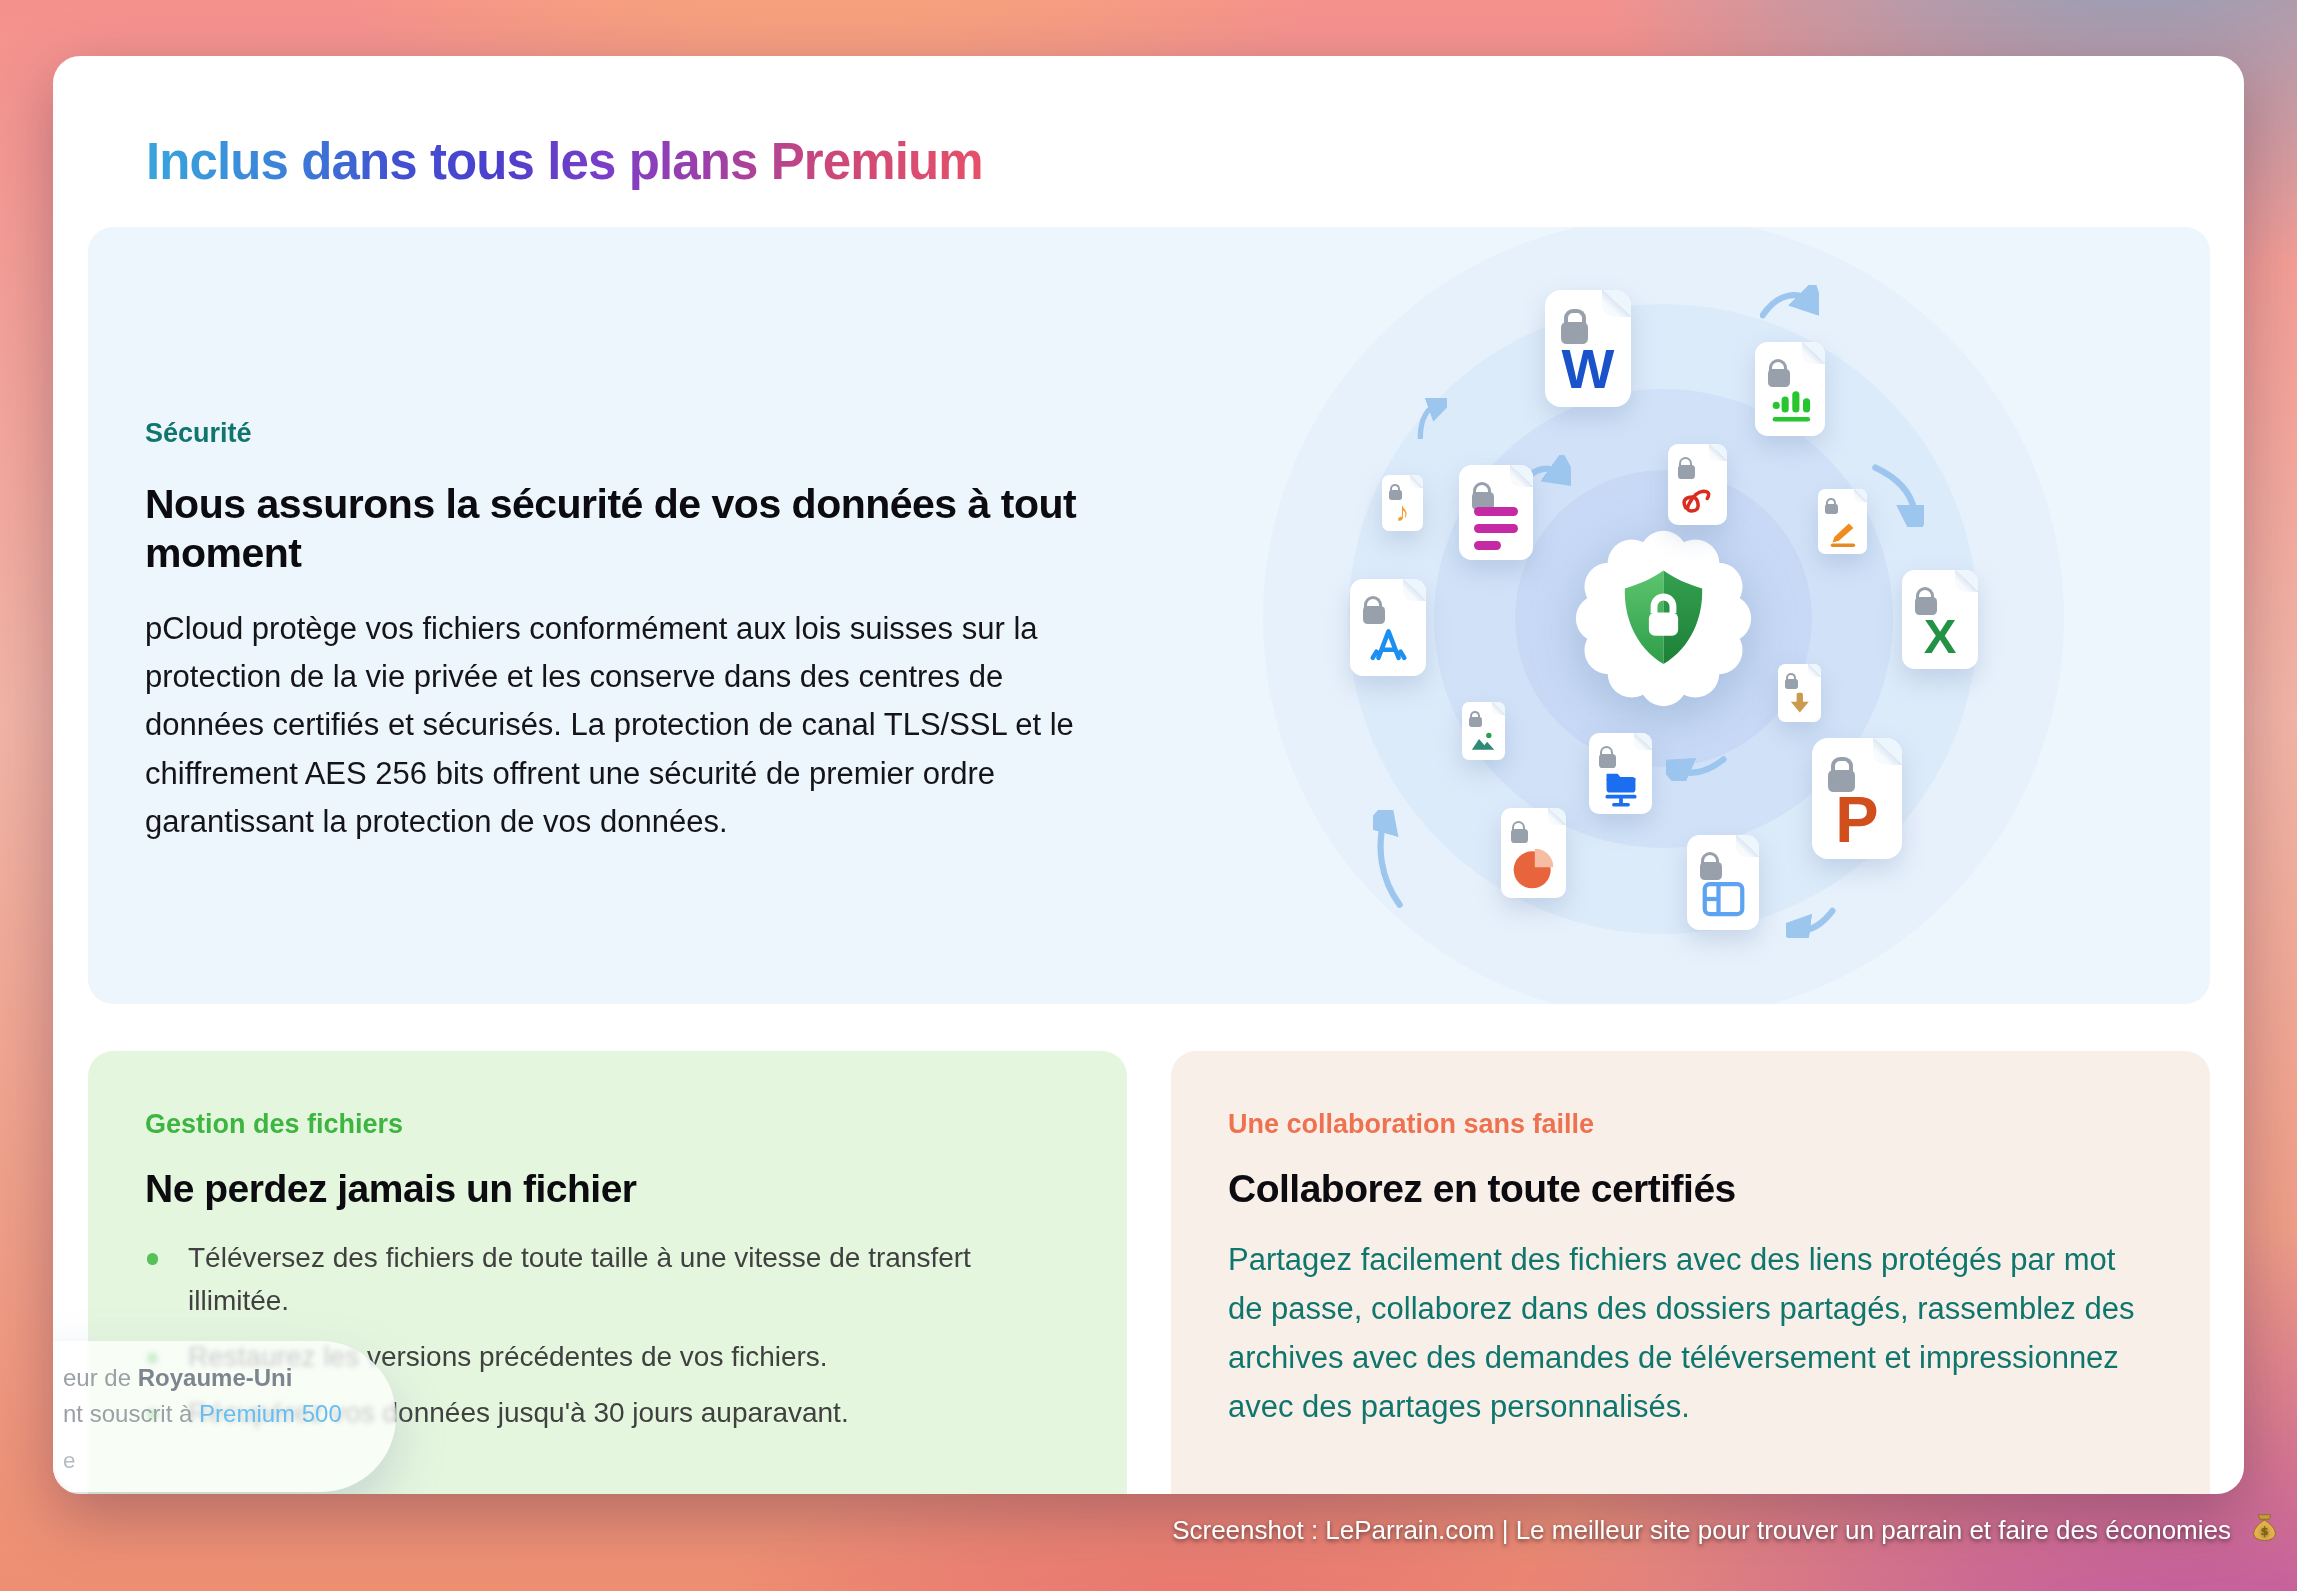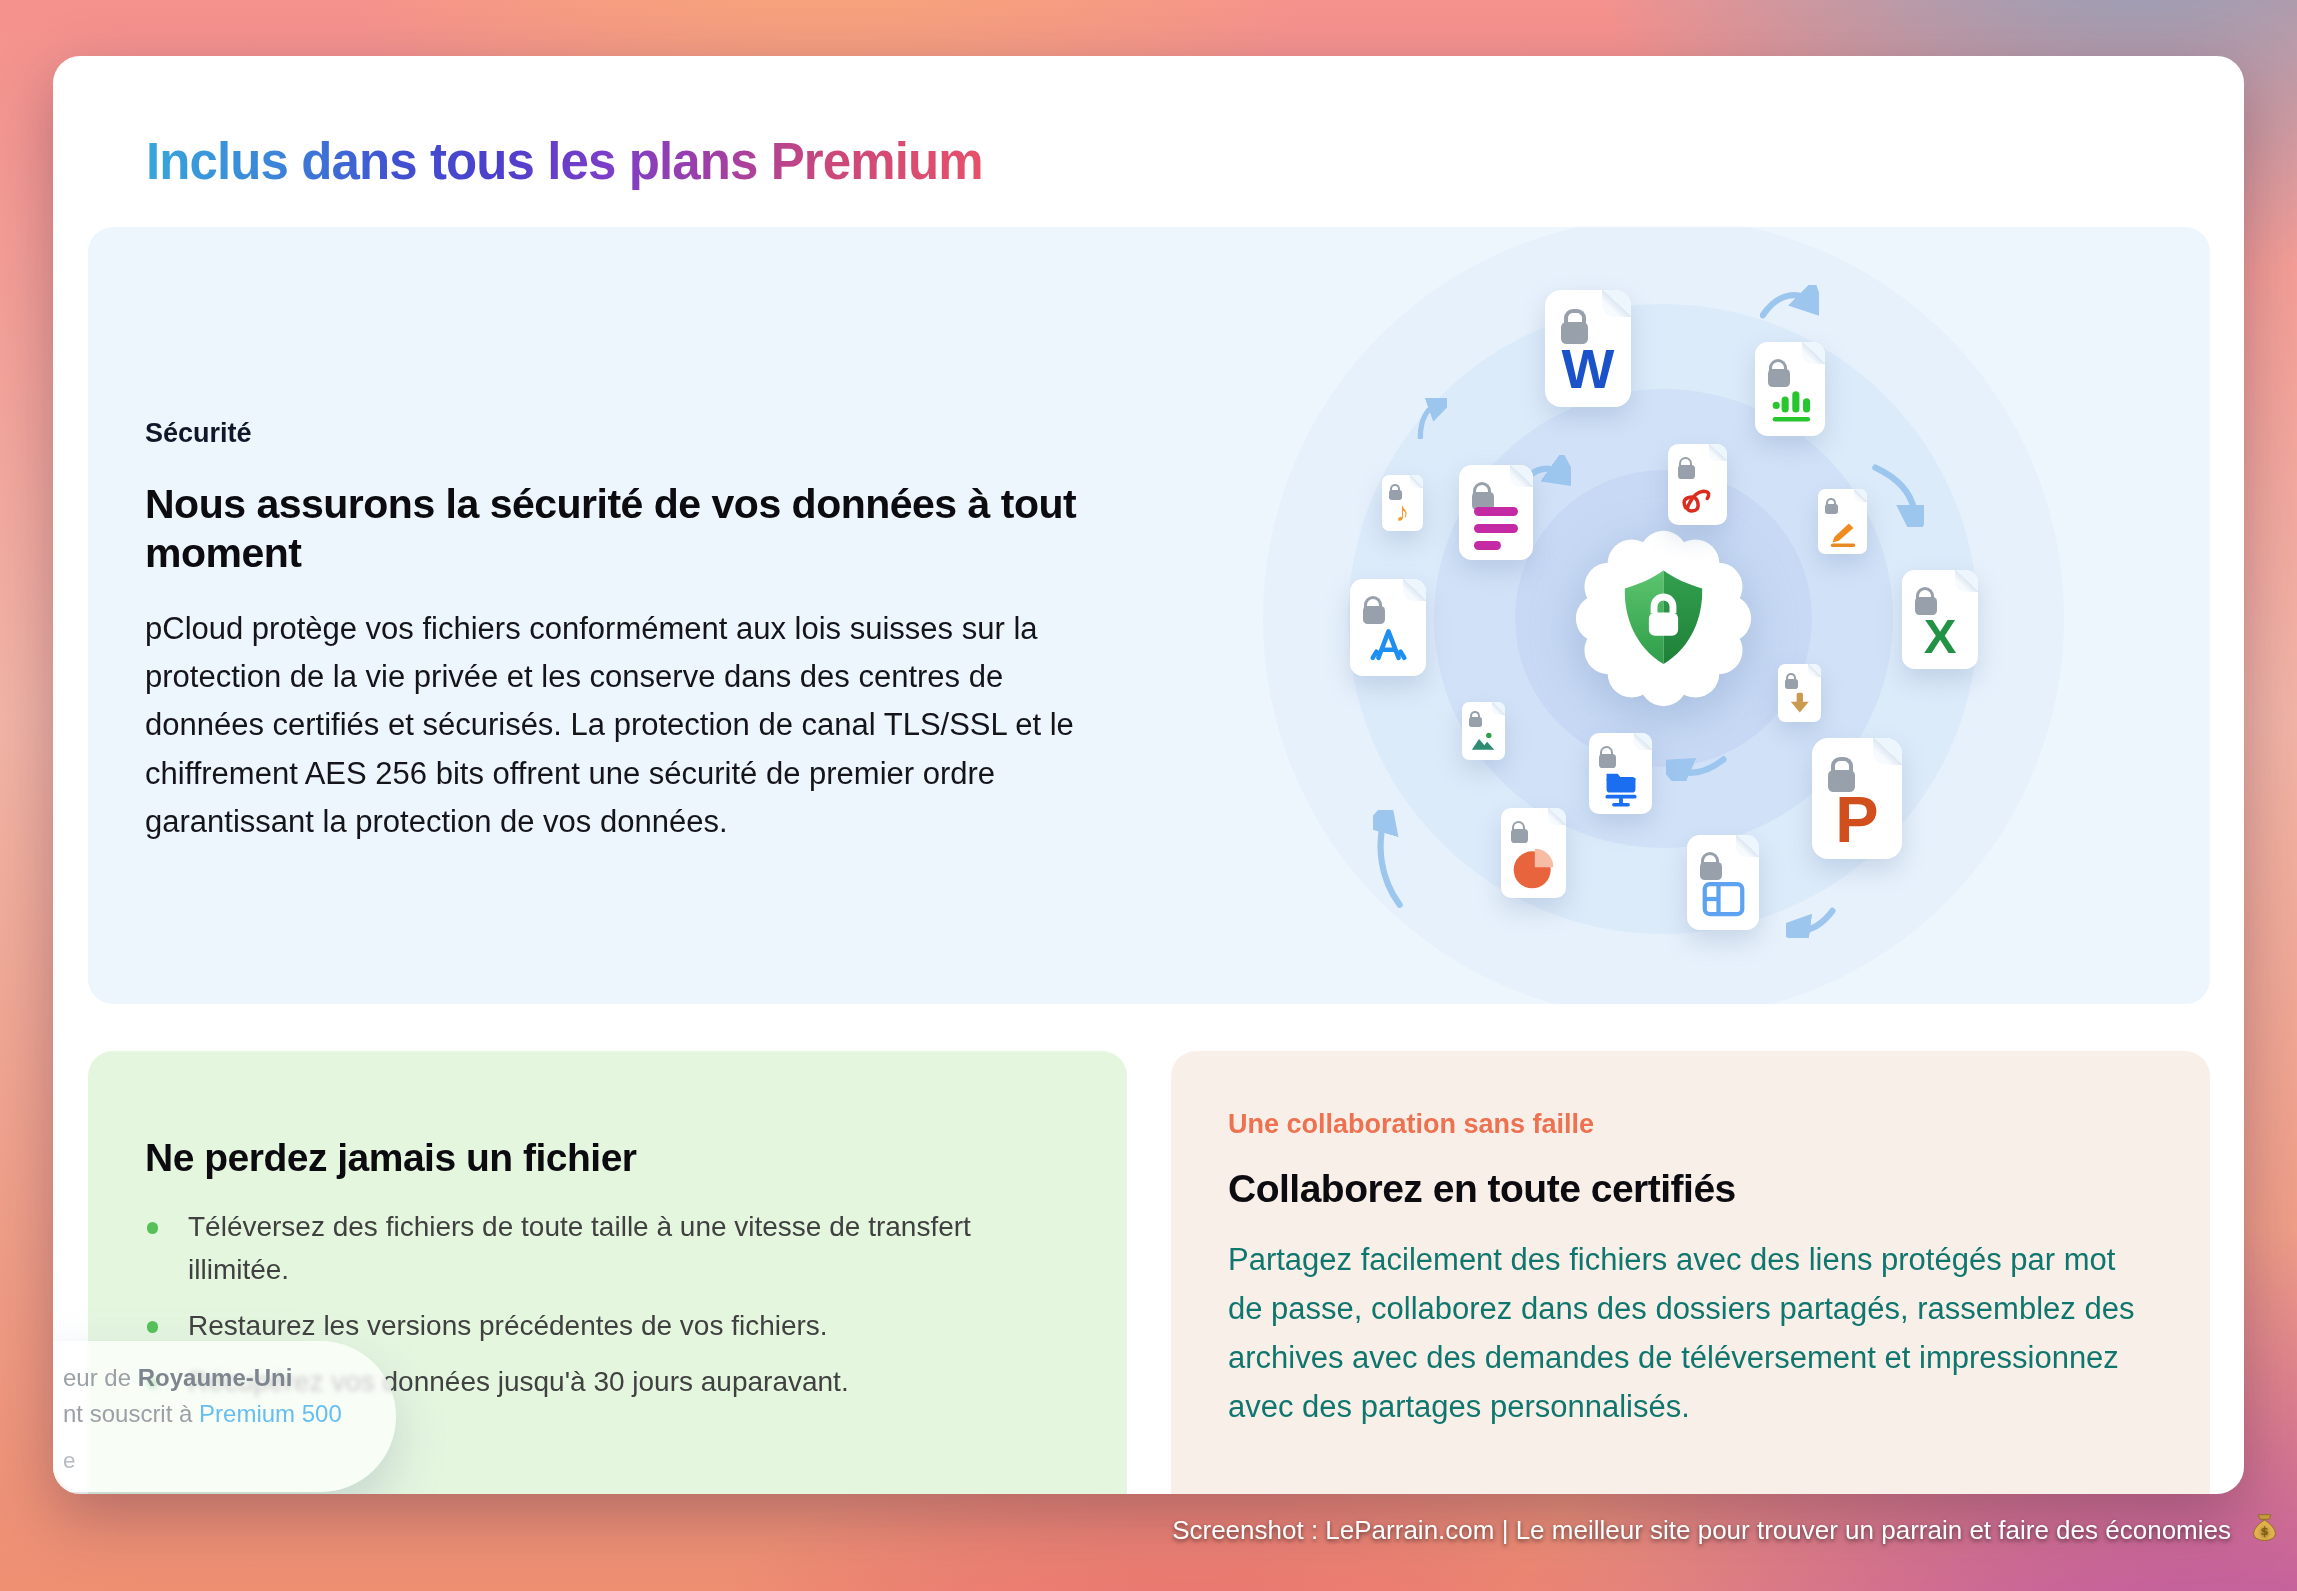--- a/index.html
+++ b/index.html
@@ -25,21 +25,21 @@
     background:linear-gradient(90deg,#38a6db 0%,#3b86d9 15%,#4151d1 30%,#4c3fcc 42%,#7c3ec8 55%,#a03fa6 68%,#cc4879 82%,#e6506a 100%);
     -webkit-background-clip:text;background-clip:text;color:transparent;
   }
   
   .sec-card{
     position:absolute;left:35px;top:171px;width:2122px;height:777px;
     background:#edf5fd;border-radius:25px;overflow:hidden;
   }
   .sec-text{position:absolute;left:57px;top:191px;width:1008px;z-index:3;}
   .eyebrow{font-size:27px;font-weight:700;margin:0;}
-  .eyebrow.blue{color:#0f172a;}
+  .eyebrow.blue{color:#0f766e;}
   .eyebrow.green{color:#3db540;}
   .eyebrow.orange{color:#ee7150;}
   .sec-heading{margin:31px 0 0 0;font-size:41px;line-height:1.2;font-weight:700;color:#0b0b10;width:936px;letter-spacing:-0.5px;}
   .sec-body{margin:27px 0 0 0;font-size:31px;line-height:1.55;color:#141419;width:977px;}
   
   .ring{position:absolute;border-radius:50%;}
   .r1{left:1175px;top:-9px;width:801px;height:801px;background:#e7f1fc;}
   .r2{left:1260px;top:77px;width:630px;height:630px;background:#dcebfa;}
   .r3{left:1346px;top:162px;width:459px;height:459px;background:#d1e2f8;}
   .r4{left:1427px;top:243px;width:297px;height:297px;background:#c7d9f5;}
@@ -324,20 +324,21 @@
 
     <div class="sec-text">
       <p class="eyebrow blue">Sécurité</p>
       <h2 class="sec-heading">Nous assurons la sécurité de vos données à tout moment</h2>
       <p class="sec-body">pCloud protège vos fichiers conformément aux lois suisses sur la protection de la vie privée et les conserve dans des centres de données certifiés et sécurisés. La protection de canal TLS/SSL et le chiffrement AES 256 bits offrent une sécurité de premier ordre garantissant la protection de vos données.</p>
     </div>
   </section>
 
   <section class="bottom-card files-card">
     <div class="bc-inner">
+      <p class="eyebrow green">Gestion des fichiers</p>
       <h2 class="bc-heading">Ne perdez jamais un fichier</h2>
       <ul class="bullets">
         <li>Téléversez des fichiers de toute taille à une vitesse de transfert illimitée.</li>
         <li>Restaurez les versions précédentes de vos fichiers.</li>
         <li>Récupérez vos données jusqu'à 30 jours auparavant.</li>
       </ul>
     </div>
   </section>
 
   <section class="bottom-card collab-card">

